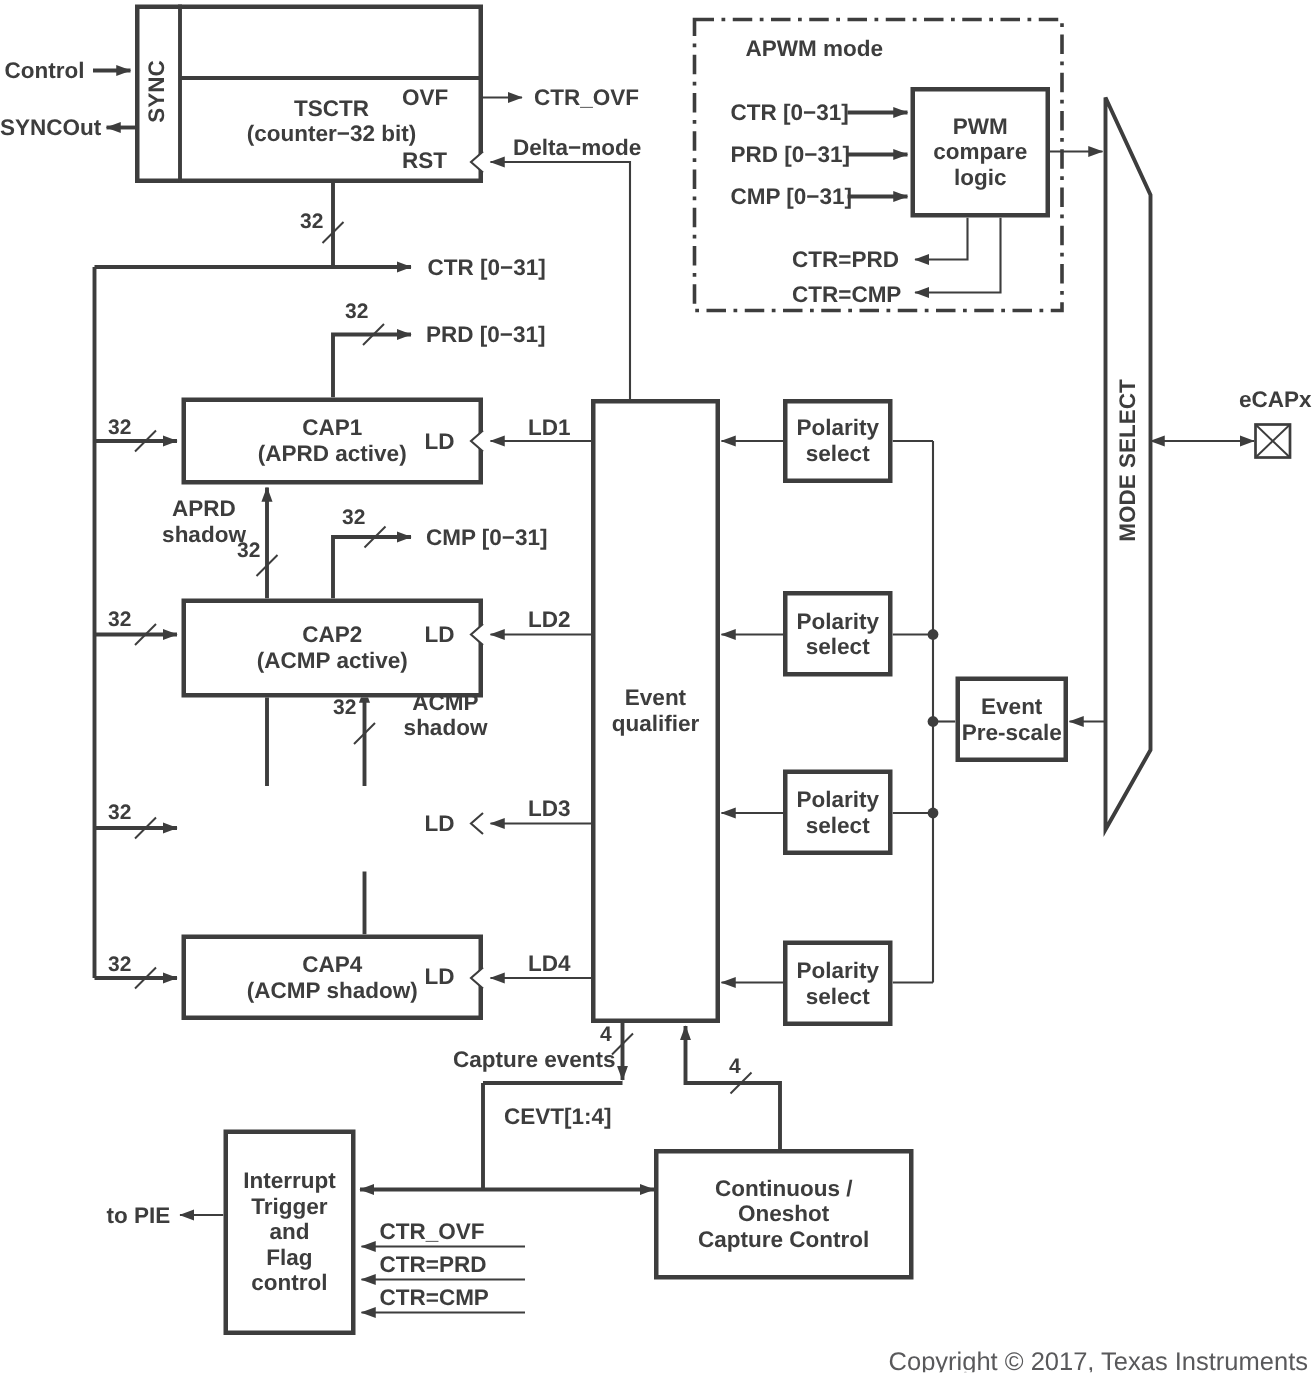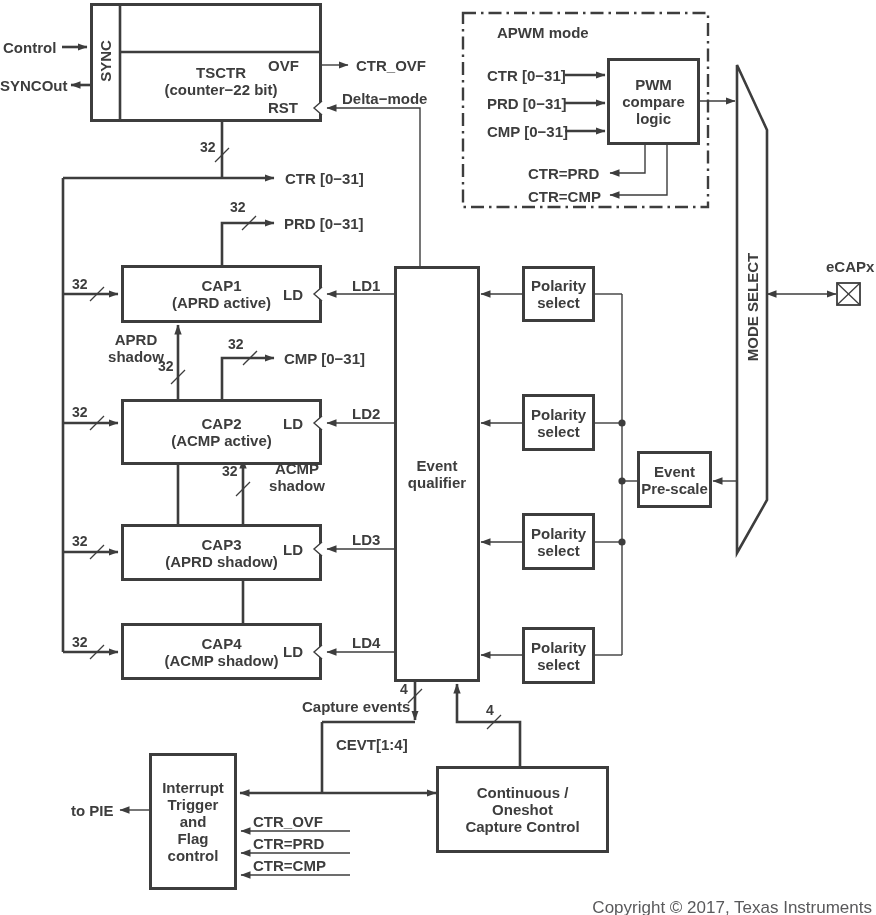--- a/index.html
+++ b/index.html
@@ -119,22 +119,20 @@
       <line x1="837" y1="283" x2="860" y2="305" stroke="#3d3d3d" stroke-width="1.3"></line>
       <line x1="860" y1="283" x2="837" y2="305" stroke="#3d3d3d" stroke-width="1.3"></line>
     </g>
   </svg>
 
   <div class="box" style="left:90px;top:3px;width:232px;height:119px"></div>
   <div class="box" style="left:121px;top:265px;width:201px;height:58px">CAP1
 (APRD active)</div>
   <div class="box" style="left:121px;top:399px;width:201px;height:66px">CAP2
 (ACMP active)</div>
-  <div class="box" style="left:121px;top:524px;width:201px;height:57px">CAP3
-(APRD shadow)</div>
   <div class="box" style="left:121px;top:623px;width:201px;height:57px">CAP4
 (ACMP shadow)</div>
   <div class="box" style="left:394px;top:266px;width:86px;height:416px">Event
 qualifier</div>
   <div class="box" style="left:522px;top:266px;width:73px;height:56px">Polarity
 select</div>
   <div class="box" style="left:522px;top:394px;width:73px;height:57px">Polarity
 select</div>
   <div class="box" style="left:522px;top:513px;width:73px;height:57px">Polarity
 select</div>
@@ -163,21 +161,21 @@
       <path d="M322,101 L314,108 L322,115"></path>
       <path d="M322,287 L314,294 L322,301"></path>
       <path d="M322,416 L314,423 L322,430"></path>
       <path d="M322,542 L314,549 L322,556"></path>
       <path d="M322,645 L314,652 L322,659"></path>
     </g>
   </svg>
 
   <div class="lbl rot" style="left:105px;top:61px">SYNC</div>
   <div class="lbl ctr" style="left:122px;top:64px;width:198px">TSCTR
-(counter−22  bit)</div>
+(counter−32  bit)</div>
   <div class="lbl rt" style="left:268px;top:57px;width:45px">OVF</div>
   <div class="lbl rt" style="left:268px;top:99px;width:45px">RST</div>
 
   <div class="lbl" style="left:3px;top:39px">Control</div>
   <div class="lbl" style="left:0px;top:77px">SYNCOut</div>
   <div class="lbl" style="left:356px;top:57px">CTR_OVF</div>
   <div class="lbl" style="left:342px;top:90px">Delta−mode</div>
 
   <div class="lbl sm" style="left:200px;top:139px">32</div>
   <div class="lbl" style="left:285px;top:170px">CTR [0−31]</div>

